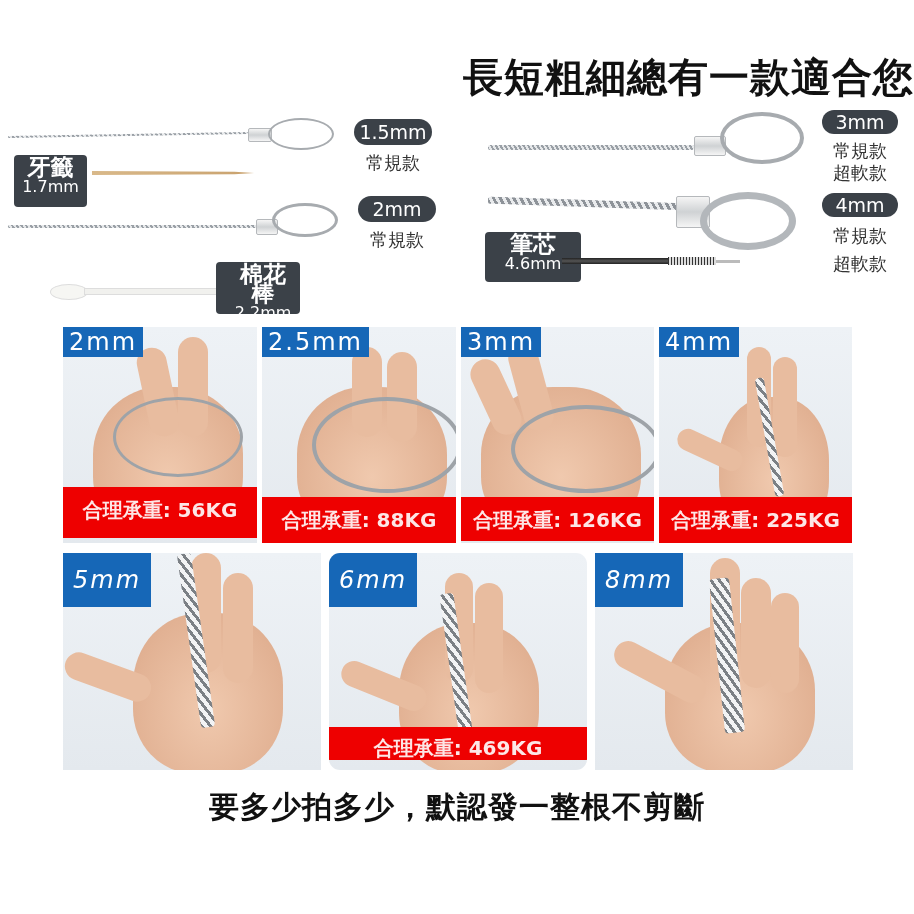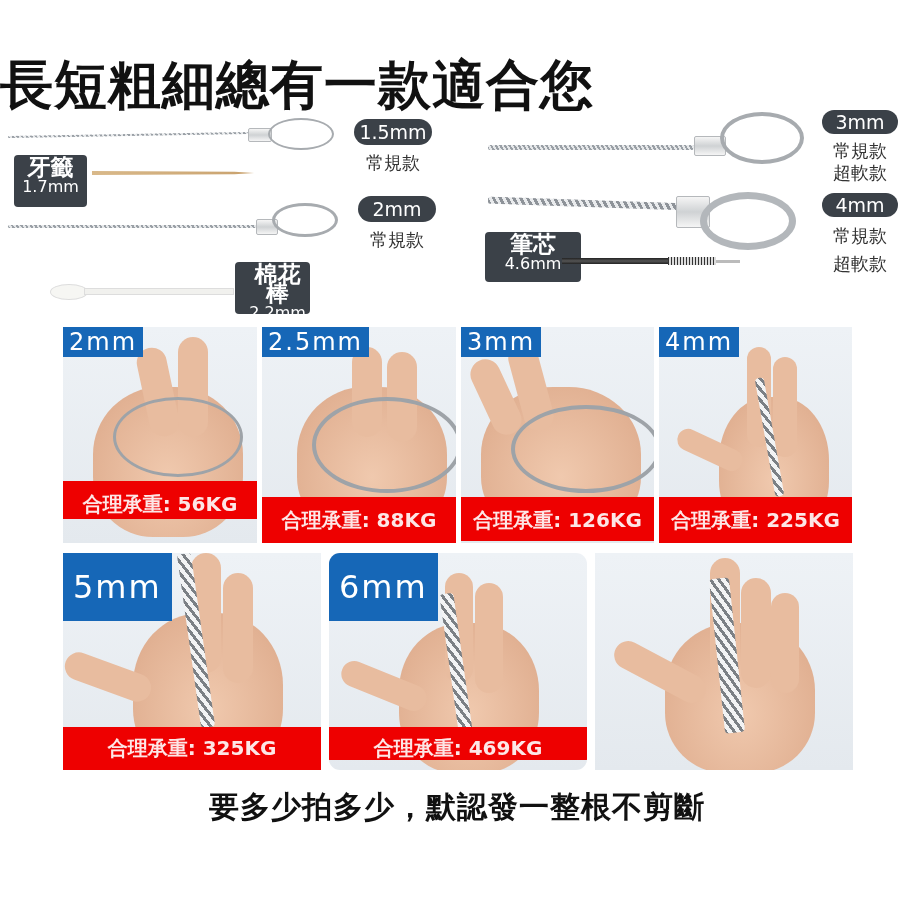--- a/index.html
+++ b/index.html
@@ -1,19 +1,19 @@
 <!DOCTYPE html>
 <html><head>
 <meta charset="utf-8">
 <style>
   html, body { margin:0; padding:0; }
   body { width:914px; height:914px; background:#ffffff; position:relative; overflow:hidden;
          font-family:"DejaVu Sans", sans-serif; }
   .abs { position:absolute; }
-  .title { left:0; width:914px; top:50px; text-align:left; font-size:53px; font-weight:bold; color:#111; letter-spacing:1px; }
+  .title { left:0; width:914px; top:50px; text-align:right; font-size:40px; font-weight:bold; color:#111; letter-spacing:1px; }
   .footer { left:0; width:914px; top:787px; text-align:center; font-size:30px; font-weight:bold; color:#111; letter-spacing:1px; }
 
   
   .pill { background:#3b4148; color:#fff; border-radius:14px; font-size:19px; text-align:center; line-height:26px; height:26px; }
   .sub { color:#333; font-size:18px; text-align:center; line-height:22px; }
   .refbox { background:#3b4148; color:#fff; border-radius:4px; font-size:16px; text-align:center; line-height:19px; padding:3px 4px; box-sizing:border-box; }
   .refbox .name { font-weight:bold; font-size:23px; }
 
   
   .wire { height:3px; background:repeating-linear-gradient(60deg,#9aa0a6 0 2px,#e6e8ea 2px 4px); border-radius:2px; }
@@ -26,21 +26,21 @@
   .swab-head { width:36px; height:14px; border-radius:50%; background:#f6f6f3; border:1px solid #ddd; }
   .refill-tube { height:6px; background:linear-gradient(#222,#555,#222); }
   .refill-spring { height:8px; background:repeating-linear-gradient(90deg,#333 0 1px,#ddd 1px 3px); }
   .refill-tip { height:3px; background:#bbb; }
 
   
   .tile { background:linear-gradient(180deg,#eef2f6,#e4e9ee); overflow:hidden; }
   .hand { position:absolute; background:radial-gradient(ellipse at 50% 60%,#f0c9ae,#e2b294 70%,#d9a789); border-radius:45% 45% 40% 40%; }
   .finger { position:absolute; background:#e8bc9f; border-radius:20px; }
   .tag { position:absolute; background:#1667b7; color:#fff; font-size:24px; line-height:30px; padding:0 6px; letter-spacing:2px; }
-  .tag.big { font-size:32px; line-height:44px; padding:12px 10px; }
+  .tag.big { font-size:24px; line-height:44px; padding:5px 10px;font-style:italic; }
   .redbar { position:absolute; left:0; right:0; background:#ee0000; color:#fde6e6; font-size:20px; font-weight:bold; text-align:center; }
   .ring { position:absolute; border:4px solid #9ea3a8; border-radius:50%; box-sizing:border-box; }
   .rod { position:absolute; background:repeating-linear-gradient(60deg,#7b8085 0 3px,#f2f3f4 3px 7px); border-radius:4px; }
 </style>
 </head>
 <body>
 
 <div class="abs title">長短粗細總有一款適合您</div>
 
 <div>
@@ -58,21 +58,21 @@
   <div class="abs toothpick" style="left:92px;top:171px;width:162px;"></div>
 
   <div class="abs wire" style="left:8px;top:225px;width:250px;"></div>
   <div class="abs sleeve" style="left:256px;top:219px;width:20px;height:14px;"></div>
   <div class="abs loop" style="left:272px;top:203px;width:66px;height:34px;"></div>
   <div class="abs pill" style="left:358px;top:196px;width:78px;">2mm</div>
   <div class="abs sub" style="left:358px;top:229px;width:78px;">常規款</div>
 
   <div class="abs swab-head" style="left:50px;top:284px;"></div>
   <div class="abs swab-stick" style="left:84px;top:288px;width:148px;"></div>
-  <div class="abs refbox" style="left:235px;top:262px;width:75px;height:52px;padding-left:14px;">
+  <div class="abs refbox" style="left:216px;top:262px;width:84px;height:52px;padding-left:14px;">
     <div class="name">棉花棒</div>
     <div>2.2mm</div>
   </div>
 </div>
 
 <div>
 
   <div class="abs wire" style="left:488px;top:145px;width:206px;height:5px;"></div>
   <div class="abs sleeve" style="left:694px;top:136px;width:30px;height:18px;"></div>
   <div class="abs loop" style="left:720px;top:112px;width:84px;height:52px;border-width:4px;"></div>
@@ -97,21 +97,21 @@
 </div>
 
 <div>
 
   <div class="abs tile" style="left:63px;top:327px;width:194px;height:216px;">
     <div class="hand" style="left:30px;top:60px;width:150px;height:150px;"></div>
     <div class="finger" style="left:80px;top:20px;width:30px;height:90px;transform:rotate(-12deg);"></div>
     <div class="finger" style="left:115px;top:10px;width:30px;height:100px;"></div>
     <div class="ring" style="left:50px;top:70px;width:130px;height:80px;border-width:3px;"></div>
     <div class="tag" style="left:0;top:0;">2mm</div>
-    <div class="redbar" style="top:154px;height:38px;line-height:46px;">合理承重: 56KG</div>
+    <div class="redbar" style="top:160px;height:51px;line-height:46px;">合理承重: 56KG</div>
   </div>
 
   <div class="abs tile" style="left:262px;top:327px;width:194px;height:216px;">
     <div class="hand" style="left:35px;top:60px;width:150px;height:150px;"></div>
     <div class="finger" style="left:90px;top:20px;width:30px;height:90px;"></div>
     <div class="finger" style="left:125px;top:25px;width:30px;height:90px;"></div>
     <div class="ring" style="left:50px;top:70px;width:150px;height:96px;"></div>
     <div class="tag" style="left:0;top:0;">2.5mm</div>
     <div class="redbar" style="top:170px;height:46px;line-height:46px;">合理承重: 88KG</div>
   </div>
@@ -138,36 +138,36 @@
 
 <div>
 
   <div class="abs tile" style="left:63px;top:553px;width:258px;height:217px;">
     <div class="hand" style="left:70px;top:60px;width:150px;height:160px;"></div>
     <div class="finger" style="left:128px;top:0px;width:30px;height:120px;"></div>
     <div class="finger" style="left:160px;top:20px;width:30px;height:110px;"></div>
     <div class="finger" style="left:0px;top:110px;width:90px;height:28px;transform:rotate(20deg);"></div>
     <div class="rod" style="left:126px;top:0px;width:14px;height:175px;transform:rotate(-8deg);"></div>
     <div class="tag big" style="left:0;top:0;">5mm</div>
-    <div class="redbar" style="top:174px;height:43px;line-height:43px;">合理承重: 325KG</div>
   </div>
 
   <div class="abs tile" style="left:329px;top:553px;width:258px;height:217px;border-radius:11px;">
     <div class="hand" style="left:70px;top:70px;width:140px;height:150px;"></div>
     <div class="finger" style="left:116px;top:20px;width:28px;height:110px;"></div>
     <div class="finger" style="left:146px;top:30px;width:28px;height:110px;"></div>
     <div class="finger" style="left:10px;top:120px;width:90px;height:26px;transform:rotate(22deg);"></div>
     <div class="rod" style="left:120px;top:40px;width:14px;height:140px;transform:rotate(-8deg);"></div>
     <div class="tag big" style="left:0;top:0;">6mm</div>
     <div class="redbar" style="top:174px;height:33px;line-height:43px;">合理承重: 469KG</div>
   </div>
 
   <div class="abs tile" style="left:595px;top:553px;width:258px;height:217px;">
     <div class="hand" style="left:70px;top:70px;width:150px;height:150px;"></div>
     <div class="finger" style="left:115px;top:5px;width:30px;height:120px;"></div>
     <div class="finger" style="left:146px;top:25px;width:30px;height:110px;"></div>
     <div class="finger" style="left:176px;top:40px;width:28px;height:100px;"></div>
     <div class="finger" style="left:15px;top:105px;width:100px;height:28px;transform:rotate(28deg);"></div>
     <div class="rod" style="left:122px;top:25px;width:20px;height:155px;transform:rotate(-6deg);"></div>
+    <div class="tag big" style="left:0;top:0;">8mm</div>
   </div>
 </div>
 
 <div class="abs footer">要多少拍多少，默認發一整根不剪斷</div>
 
 </body></html>

